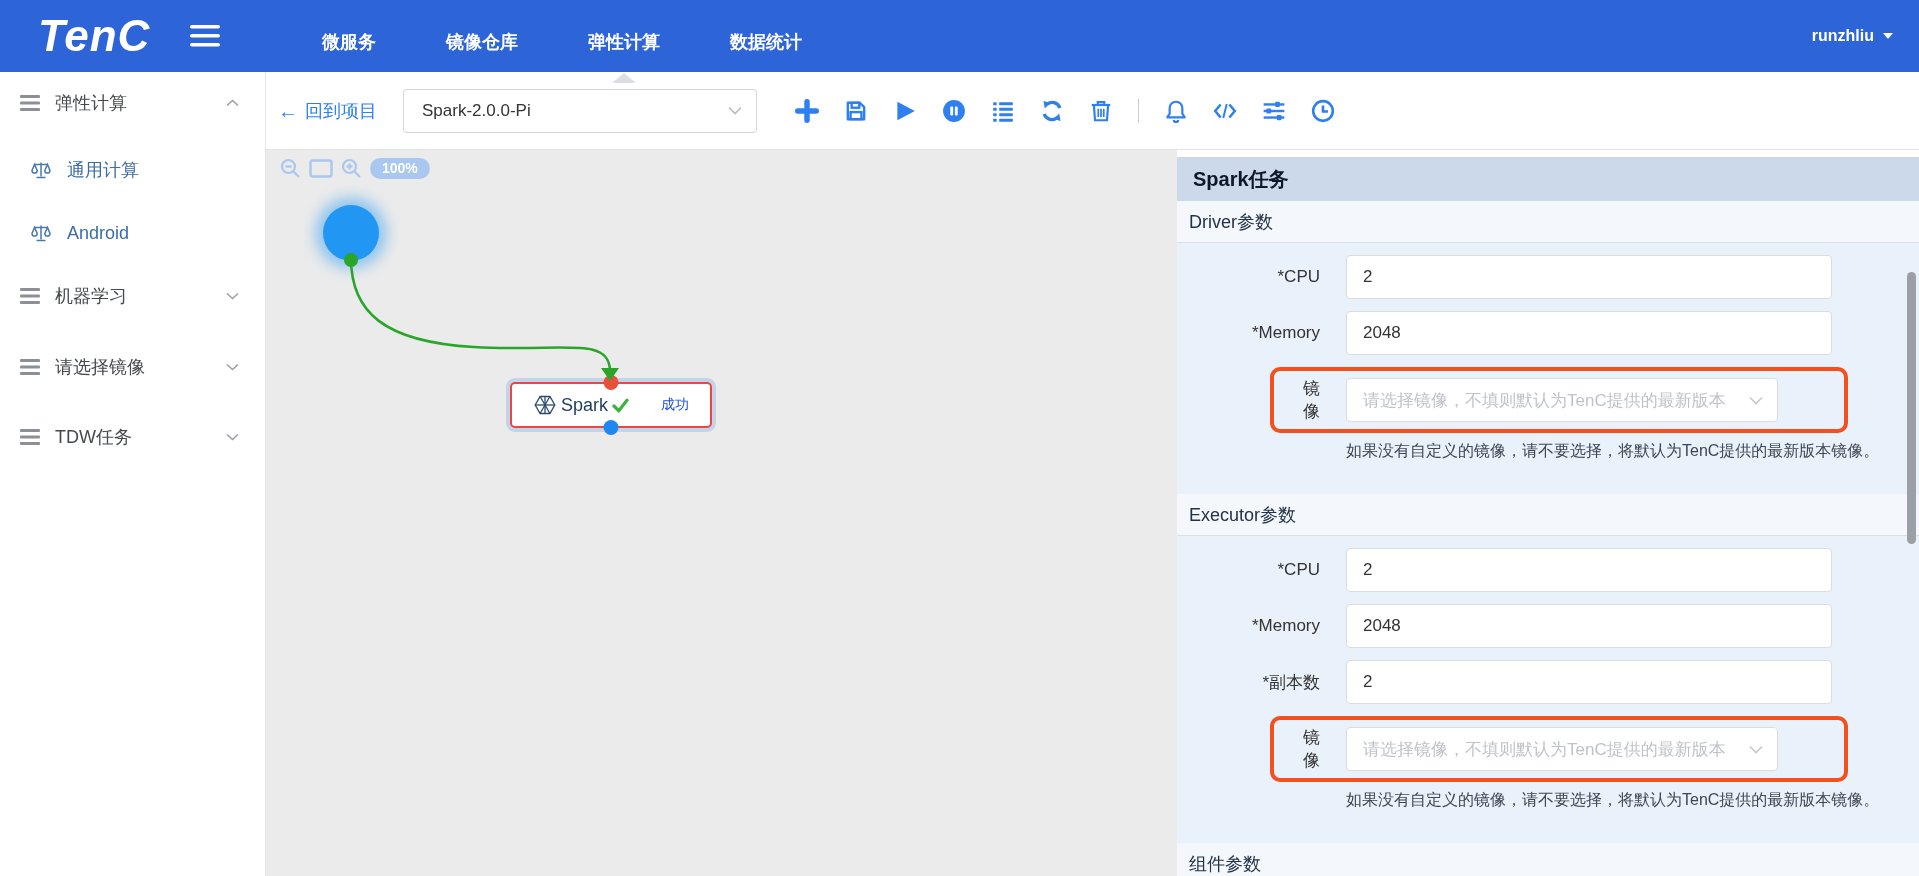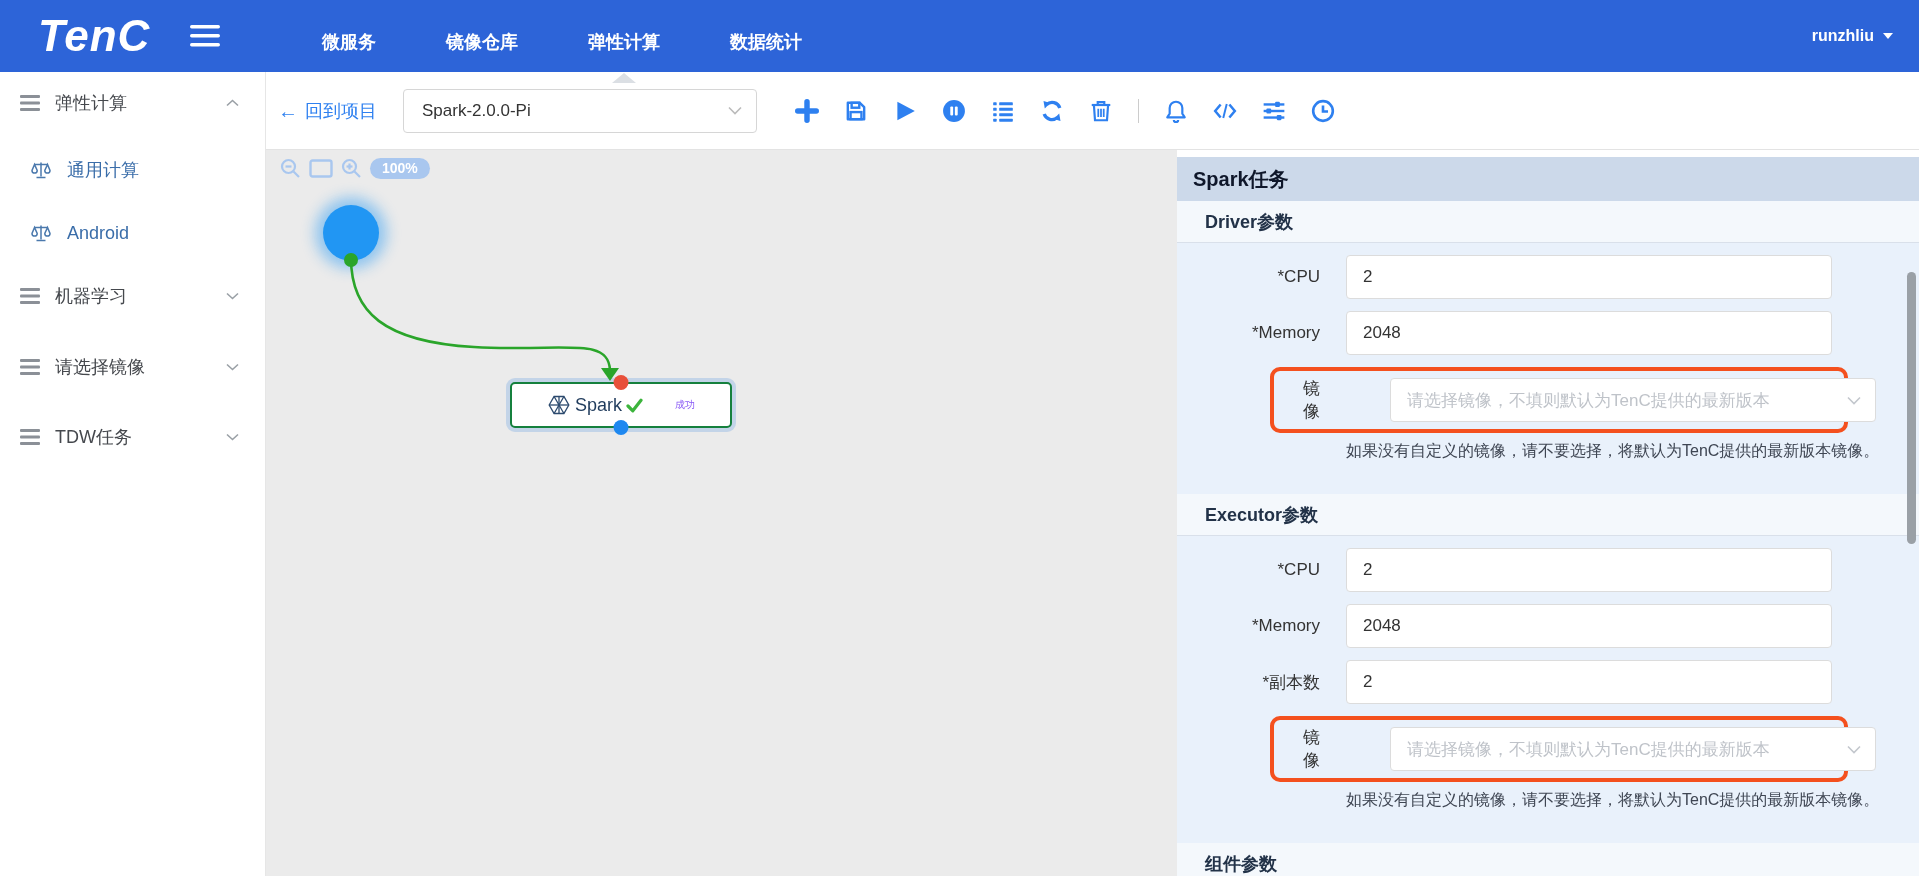--- a/index.html
+++ b/index.html
@@ -50,43 +50,43 @@
   .canvas { position:absolute; left:266px; top:150px; width:911px; bottom:0; background:#ebebeb; overflow:hidden; }
   .canvas-controls { position:absolute; left:14px; top:8px; display:flex; align-items:center; gap:8px; }
   .cbtn { display:flex; cursor:pointer; }
   .zoom-pill { background:#a9c7ef; color:#fff; font-size:14px; font-weight:bold; border-radius:11px;
     padding:2px 12px 3px; cursor:default; }
   .circle-node { position:absolute; left:57px; top:55px; width:56px; height:56px; border-radius:50%;
     background:#2196f3; box-shadow:0 0 14px 8px rgba(33,150,243,.45); cursor:pointer; }
   .port-dot { position:absolute; left:78px; top:103px; width:14px; height:14px; border-radius:50%;
     background:#2aa52a; }
   .flow-svg { position:absolute; left:0; top:0; width:911px; height:726px; pointer-events:none; }
-  .spark-node { position:absolute; left:244px; top:232px; width:222px; height:46px; background:#fff;
-    border:2px solid #15803d; border-radius:5px; box-shadow:0 0 0 4px rgba(120,170,225,.35);
+  .spark-node { position:absolute; left:244px; top:232px; width:202px; height:46px; background:#fff;
+    border:2px solid #ef4444; border-radius:5px; box-shadow:0 0 0 4px rgba(120,170,225,.35);
     display:flex; align-items:center; justify-content:center; gap:4px; cursor:pointer; }
   .spark-label { font-size:18px; color:#1f3b5c; }
-  .status-label { font-size:10px; color:#8b5cf6;margin-left:28px; }
+  .status-label { font-size:14px; color:#1d4ed8;margin-left:28px; }
   .node-dot { position:absolute; left:50%; transform:translateX(-50%); width:15px; height:15px; border-radius:50%; }
   .node-dot.in  { top:-9px;  background:#e8503a; }
   .node-dot.out { bottom:-9px; background:#1e88f0; }
 
   
   .panel { position:absolute; left:1177px; top:150px; right:0; bottom:0; background:#fff; padding-top:7px; }
   .panel-title { height:44px; line-height:44px; background:#ccd9ea; padding-left:16px; font-size:20px;
     font-weight:bold; color:#0f172a; }
   .panel-body { position:relative; background:#e9f1fb; height:675px; overflow:hidden; }
   .section-title { height:42px; line-height:42px; background:#f4f8fc; border-bottom:1px solid #d9e0ea;
-    padding-left:28px; font-size:18px; font-weight:bold; color:#223248; }
+    padding-left:12px; font-size:18px; font-weight:normal; color:#223248; }
   .section-body { padding-top:12px; }
   .form-row { display:flex; align-items:center; margin-bottom:12px; }
   .form-row label { width:143px; flex:none; text-align:right; margin-right:26px; font-size:17px; color:#333;padding-left:16px; }
   .tinput { width:486px; height:44px; border:1px solid #dcdcdc; border-radius:4px; background:#fff;
     font-size:17px; color:#333; padding:0 16px; font-family:inherit; outline:none; }
-  .fake-select { width:486px; height:44px; border:1px solid #dcdcdc; border-radius:4px; background:#fff;
-    display:flex; align-items:center; padding:0 14px 0 16px; cursor:pointer;margin-left:44px; }
+  .fake-select { width:432px; height:44px; border:1px solid #dcdcdc; border-radius:4px; background:#fff;
+    display:flex; align-items:center; padding:0 14px 0 16px; cursor:pointer; }
   .fake-select .ph { flex:1; font-size:17px; color:#bfc3c9; white-space:nowrap; overflow:hidden; }
   .highlight-box { width:578px; margin-left:93px; border:4px solid #f4501e; border-radius:10px;
     padding:6px 12px 6px 0; display:flex; align-items:center; margin-bottom:2px; }
   .highlight-box .form-row { margin-bottom:0; }
   .highlight-box .form-row label { width:46px; margin-right:26px; }
   .helper { margin:8px 0 32px 169px; font-size:16px; color:#3f4653; }
   .scroll-thumb { position:absolute; right:3px; top:71px; width:9px; height:272px; background:#9aa0a6;
     border-radius:4.5px; cursor:pointer; }
 </style>
 </head>

